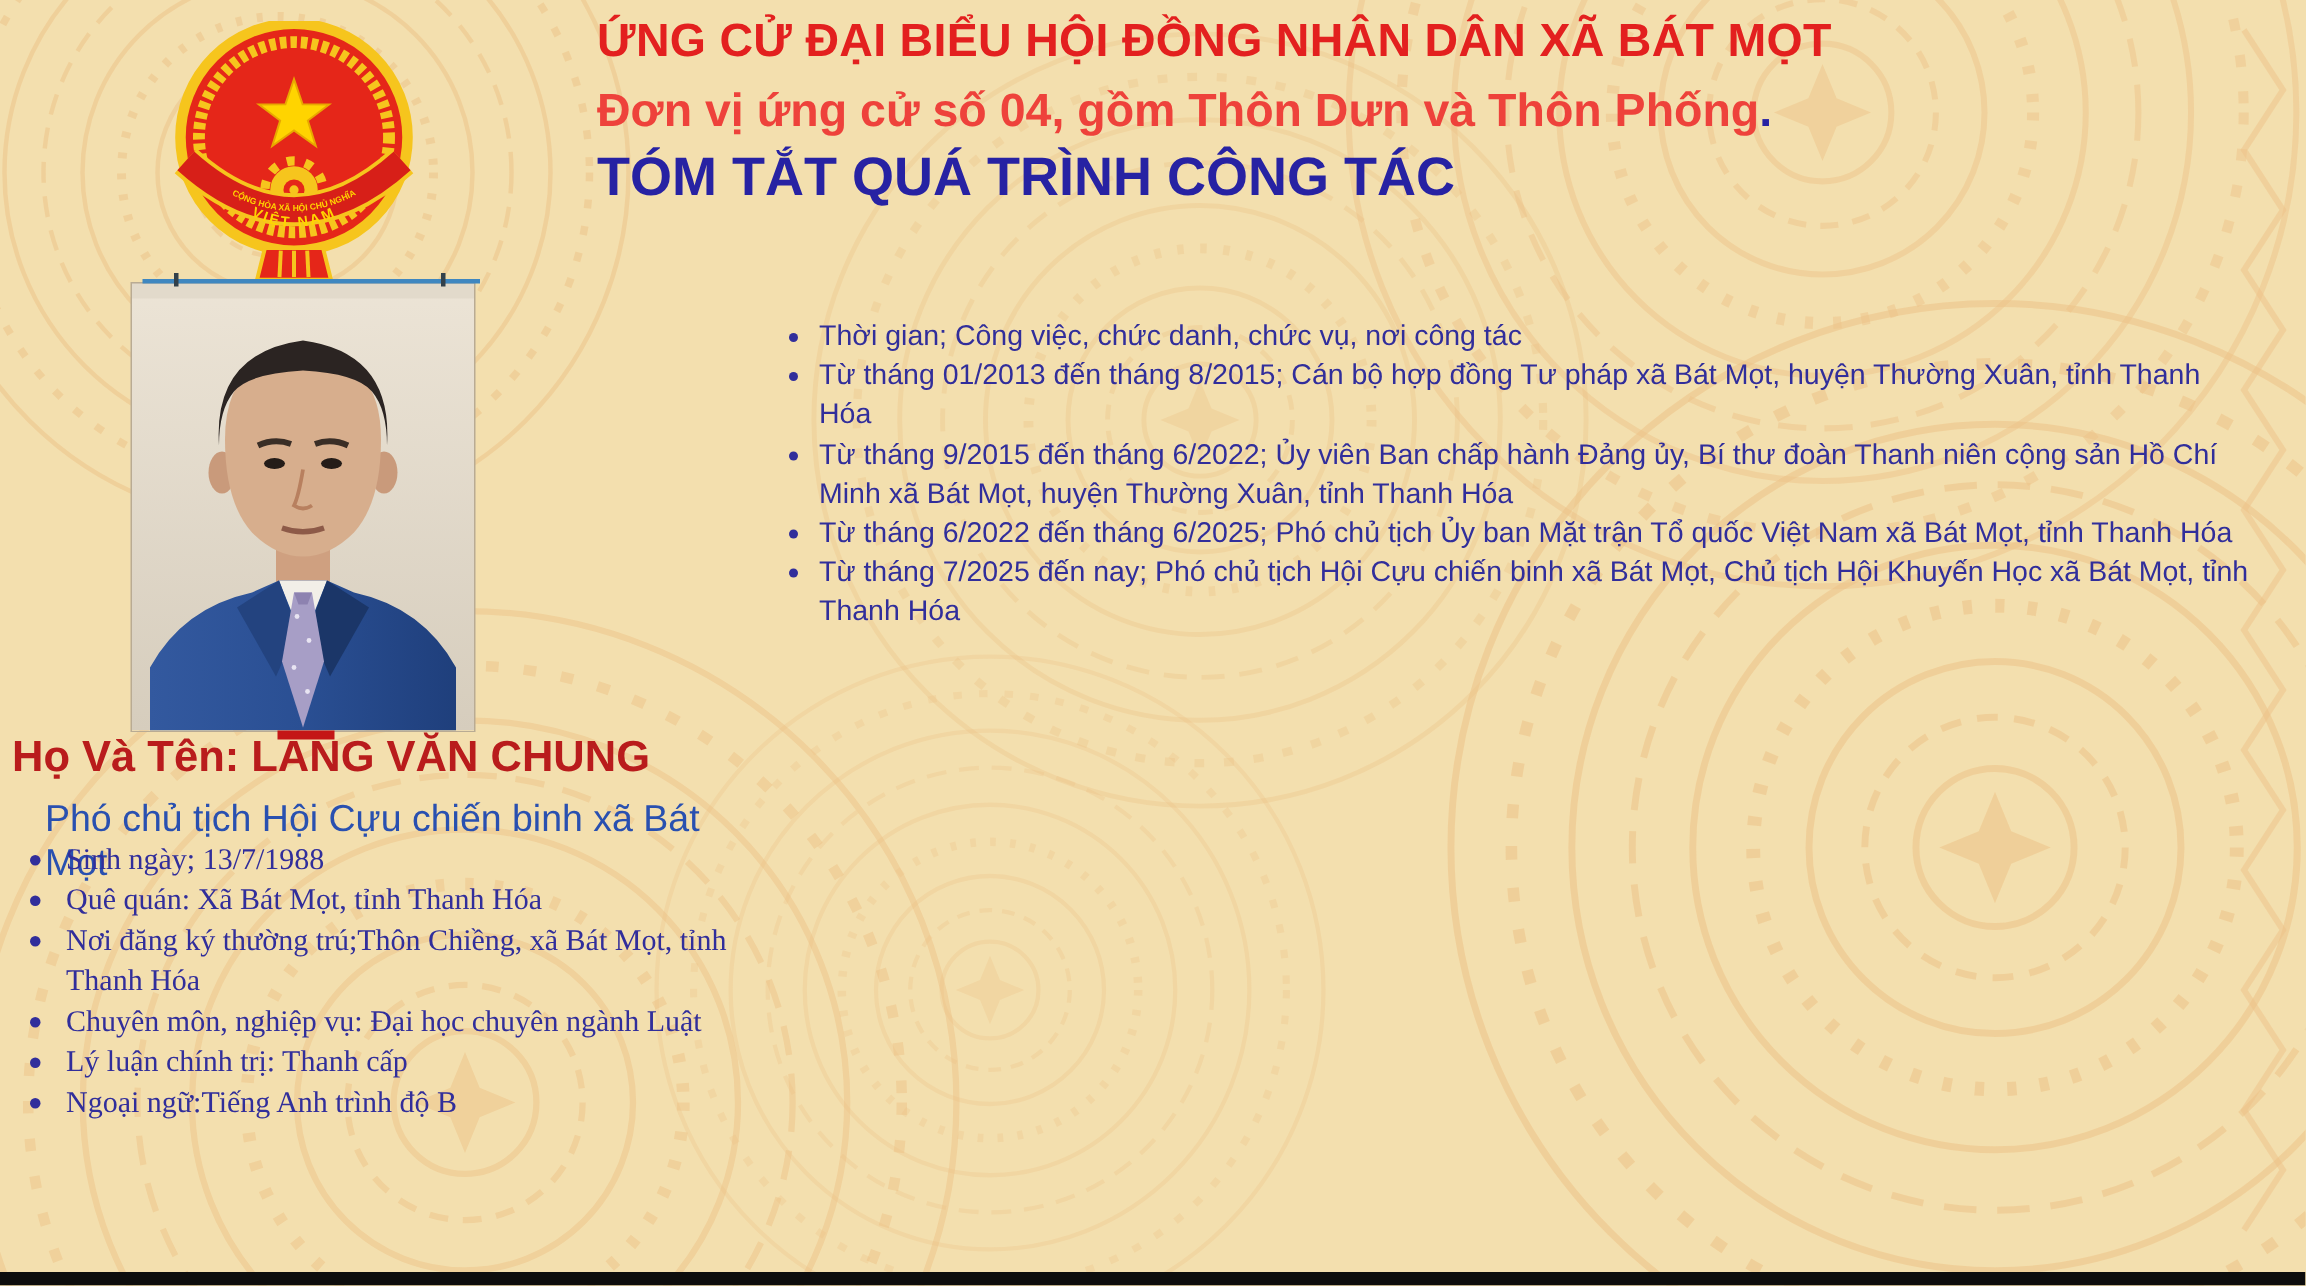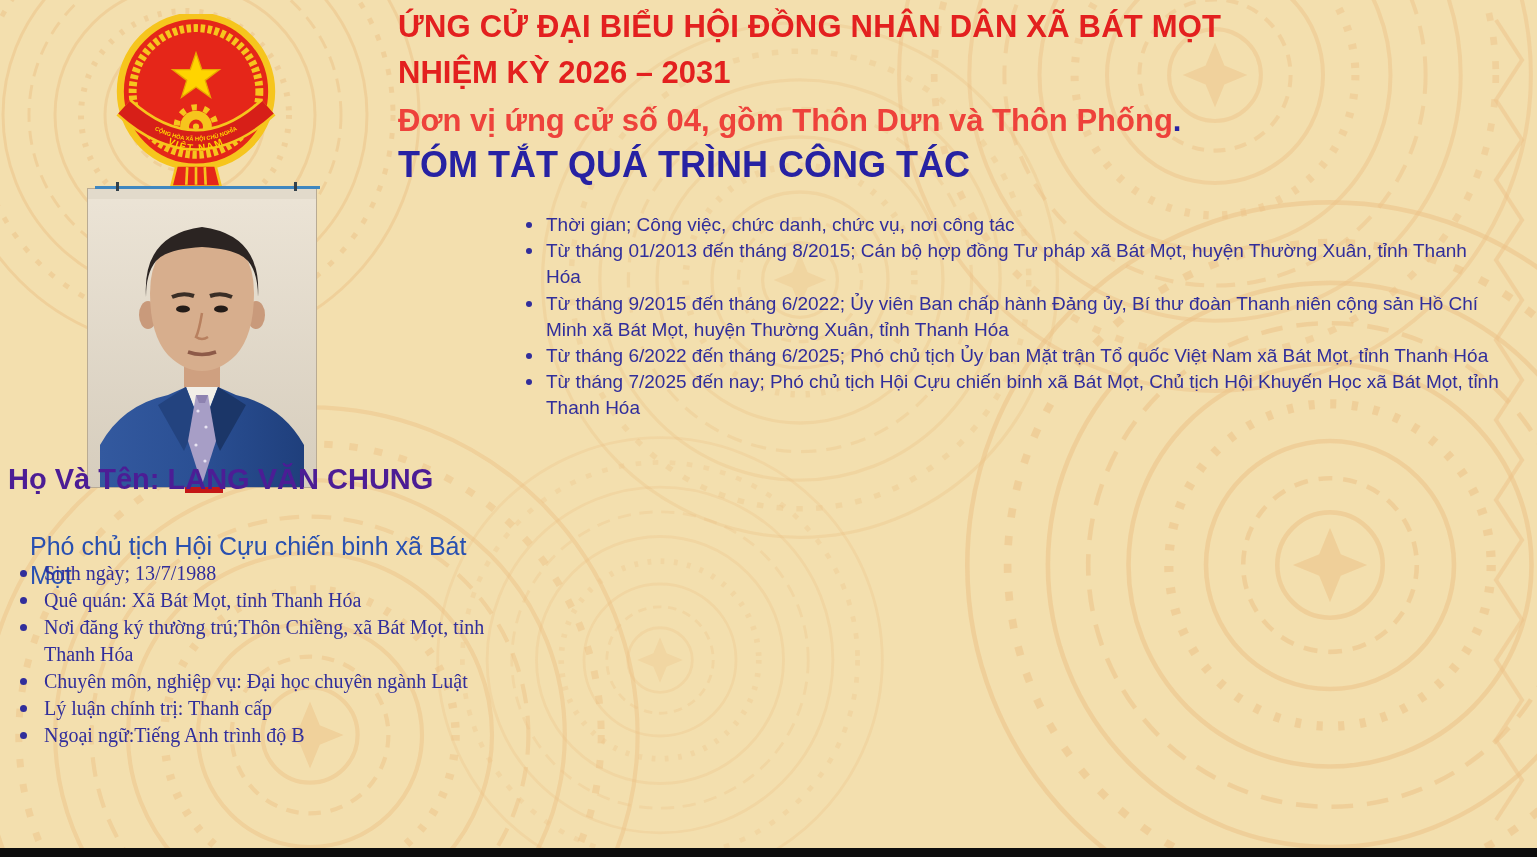--- a/index.html
+++ b/index.html
@@ -24,21 +24,21 @@
 
   
   .photo{position:absolute;left:88px;top:189px;width:228px;height:298px;box-shadow:0 0 0 1px #b9ab93;}
   .photo svg{display:block;}
   .photo-topline{position:absolute;left:95px;top:186px;width:225px;height:3px;background:#3f87c0;}
   .photo-tick{position:absolute;width:3px;height:9px;background:#33414b;top:182px;}
   .photo-tick.l{left:116px;} .photo-tick.r{left:294px;}
   .photo-redstrip{position:absolute;left:185px;top:487px;width:38px;height:6px;background:#c41616;}
 
   
-  .name-line{position:absolute;left:8px;top:463px;width:490px;font-size:29px;font-weight:bold;color:#4c1d95;}
+  .name-line{position:absolute;left:8px;top:489px;width:490px;font-size:29px;font-weight:bold;color:#b91c1c;}
   .position-line{position:absolute;left:30px;top:532px;width:470px;font-size:25px;color:#2950b0;}
   .detail-list{position:absolute;left:16px;top:560px;width:492px;margin:0;padding:0;list-style:none;font-family:Liberation Serif, serif;}
   .detail-list li{position:relative;padding-left:28px;font-size:20px;line-height:27px;color:#312e9b;}
   .detail-list li .dot{position:absolute;left:4px;top:10px;width:7px;height:7px;border-radius:50%;background:#312e9b;}
 
   
   .career-list{position:absolute;left:512px;top:200px;width:978px;margin:12px;padding:0;list-style:none;}
   .career-list li{position:relative;padding-left:22px;font-size:19px;line-height:26.2px;color:#312e9b;}
   .career-list li .dot{position:absolute;left:2px;top:10px;width:6px;height:6px;border-radius:50%;background:#312e9b;}
 </style>
@@ -148,21 +148,20 @@
     <path d="M100,163 Q114,168 128,163" stroke="#8d5a48" stroke-width="3.5" fill="none"></path>
   </svg>
 </div>
 <div class="photo-topline"></div>
 <div class="photo-tick l"></div>
 <div class="photo-tick r"></div>
 <div class="photo-redstrip"></div>
 
 <div class="header">
   <div class="t1">ỨNG CỬ ĐẠI BIỂU HỘI ĐỒNG NHÂN DÂN XÃ BÁT MỌT</div>
-  <div class="t2">NHIỆM KỲ 2026 – 2031</div>
   <div class="t3"><span>Đơn vị ứng cử số 04, gồm Thôn Dưn và Thôn Phống</span><span class="period">.</span></div>
   <div class="t4">TÓM TẮT QUÁ TRÌNH CÔNG TÁC</div>
 </div>
 
 <ul class="career-list">
   <li><span class="dot"></span><span>Thời gian; Công việc, chức danh, chức vụ, nơi công tác</span></li>
   <li><span class="dot"></span><span>Từ tháng 01/2013 đến tháng 8/2015; Cán bộ hợp đồng Tư pháp xã Bát Mọt, huyện Thường Xuân, tỉnh Thanh Hóa</span></li>
   <li><span class="dot"></span><span>Từ tháng 9/2015 đến tháng 6/2022; Ủy viên Ban chấp hành Đảng ủy, Bí thư đoàn Thanh niên cộng sản Hồ Chí Minh xã Bát Mọt, huyện Thường Xuân, tỉnh Thanh Hóa</span></li>
   <li><span class="dot"></span><span>Từ  tháng 6/2022 đến tháng 6/2025; Phó chủ tịch Ủy ban Mặt trận Tổ quốc Việt Nam xã Bát Mọt, tỉnh Thanh Hóa</span></li>
   <li><span class="dot"></span><span>Từ tháng 7/2025 đến nay; Phó chủ tịch Hội Cựu chiến binh xã Bát Mọt, Chủ tịch Hội Khuyến Học xã Bát Mọt, tỉnh Thanh Hóa</span></li>

